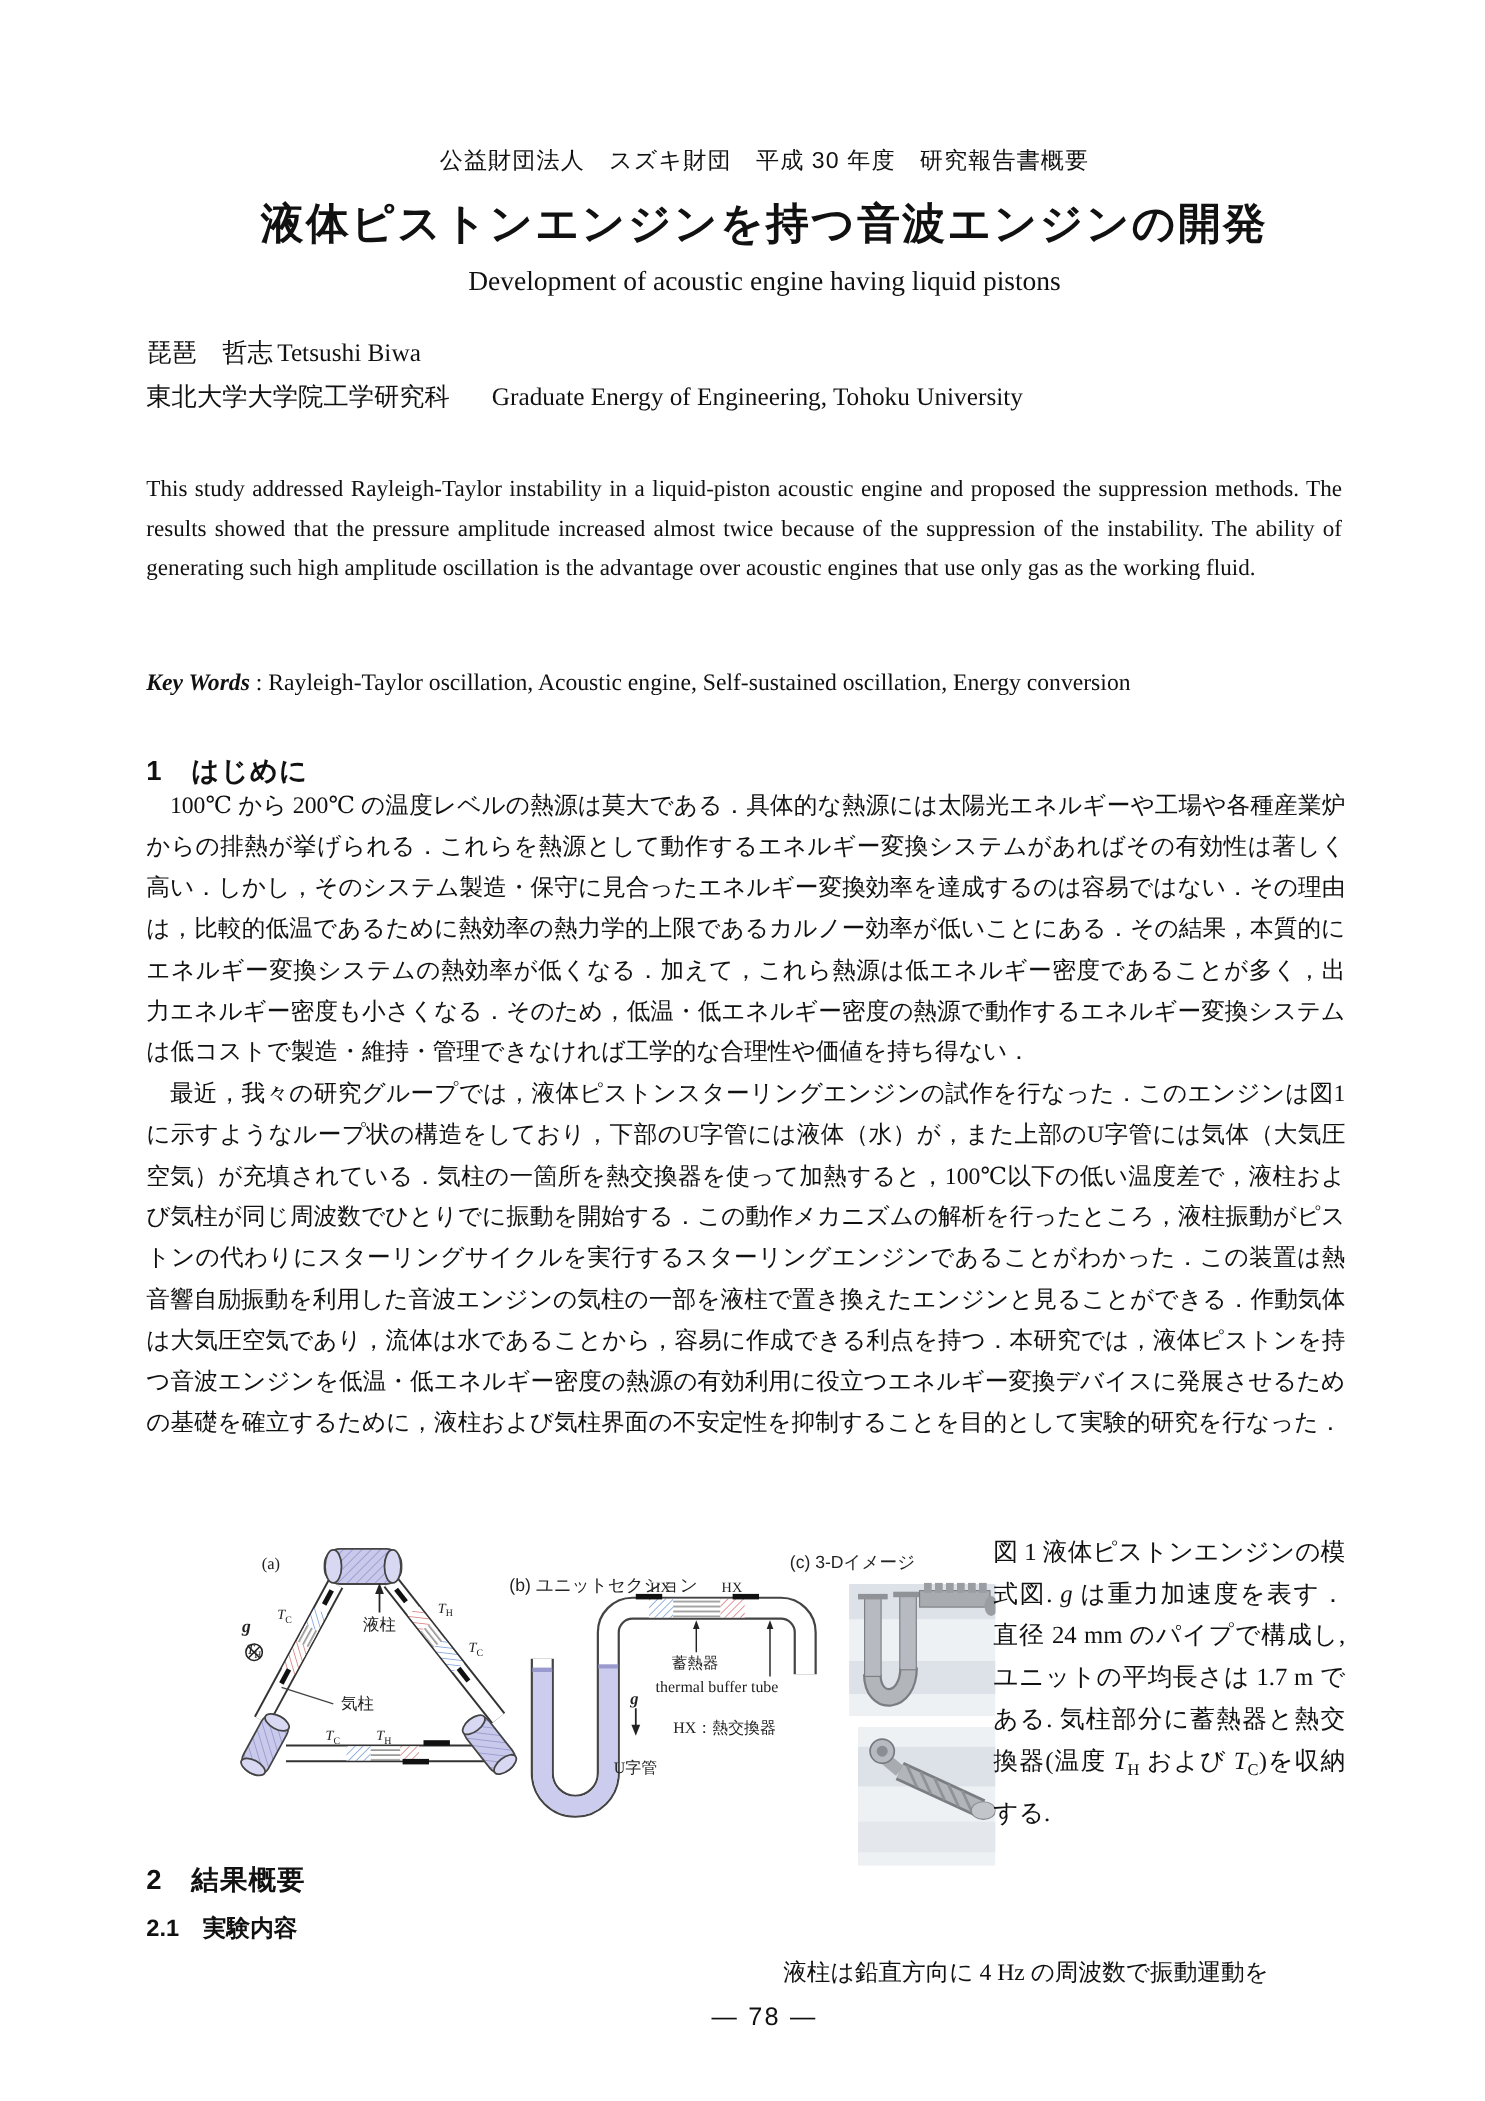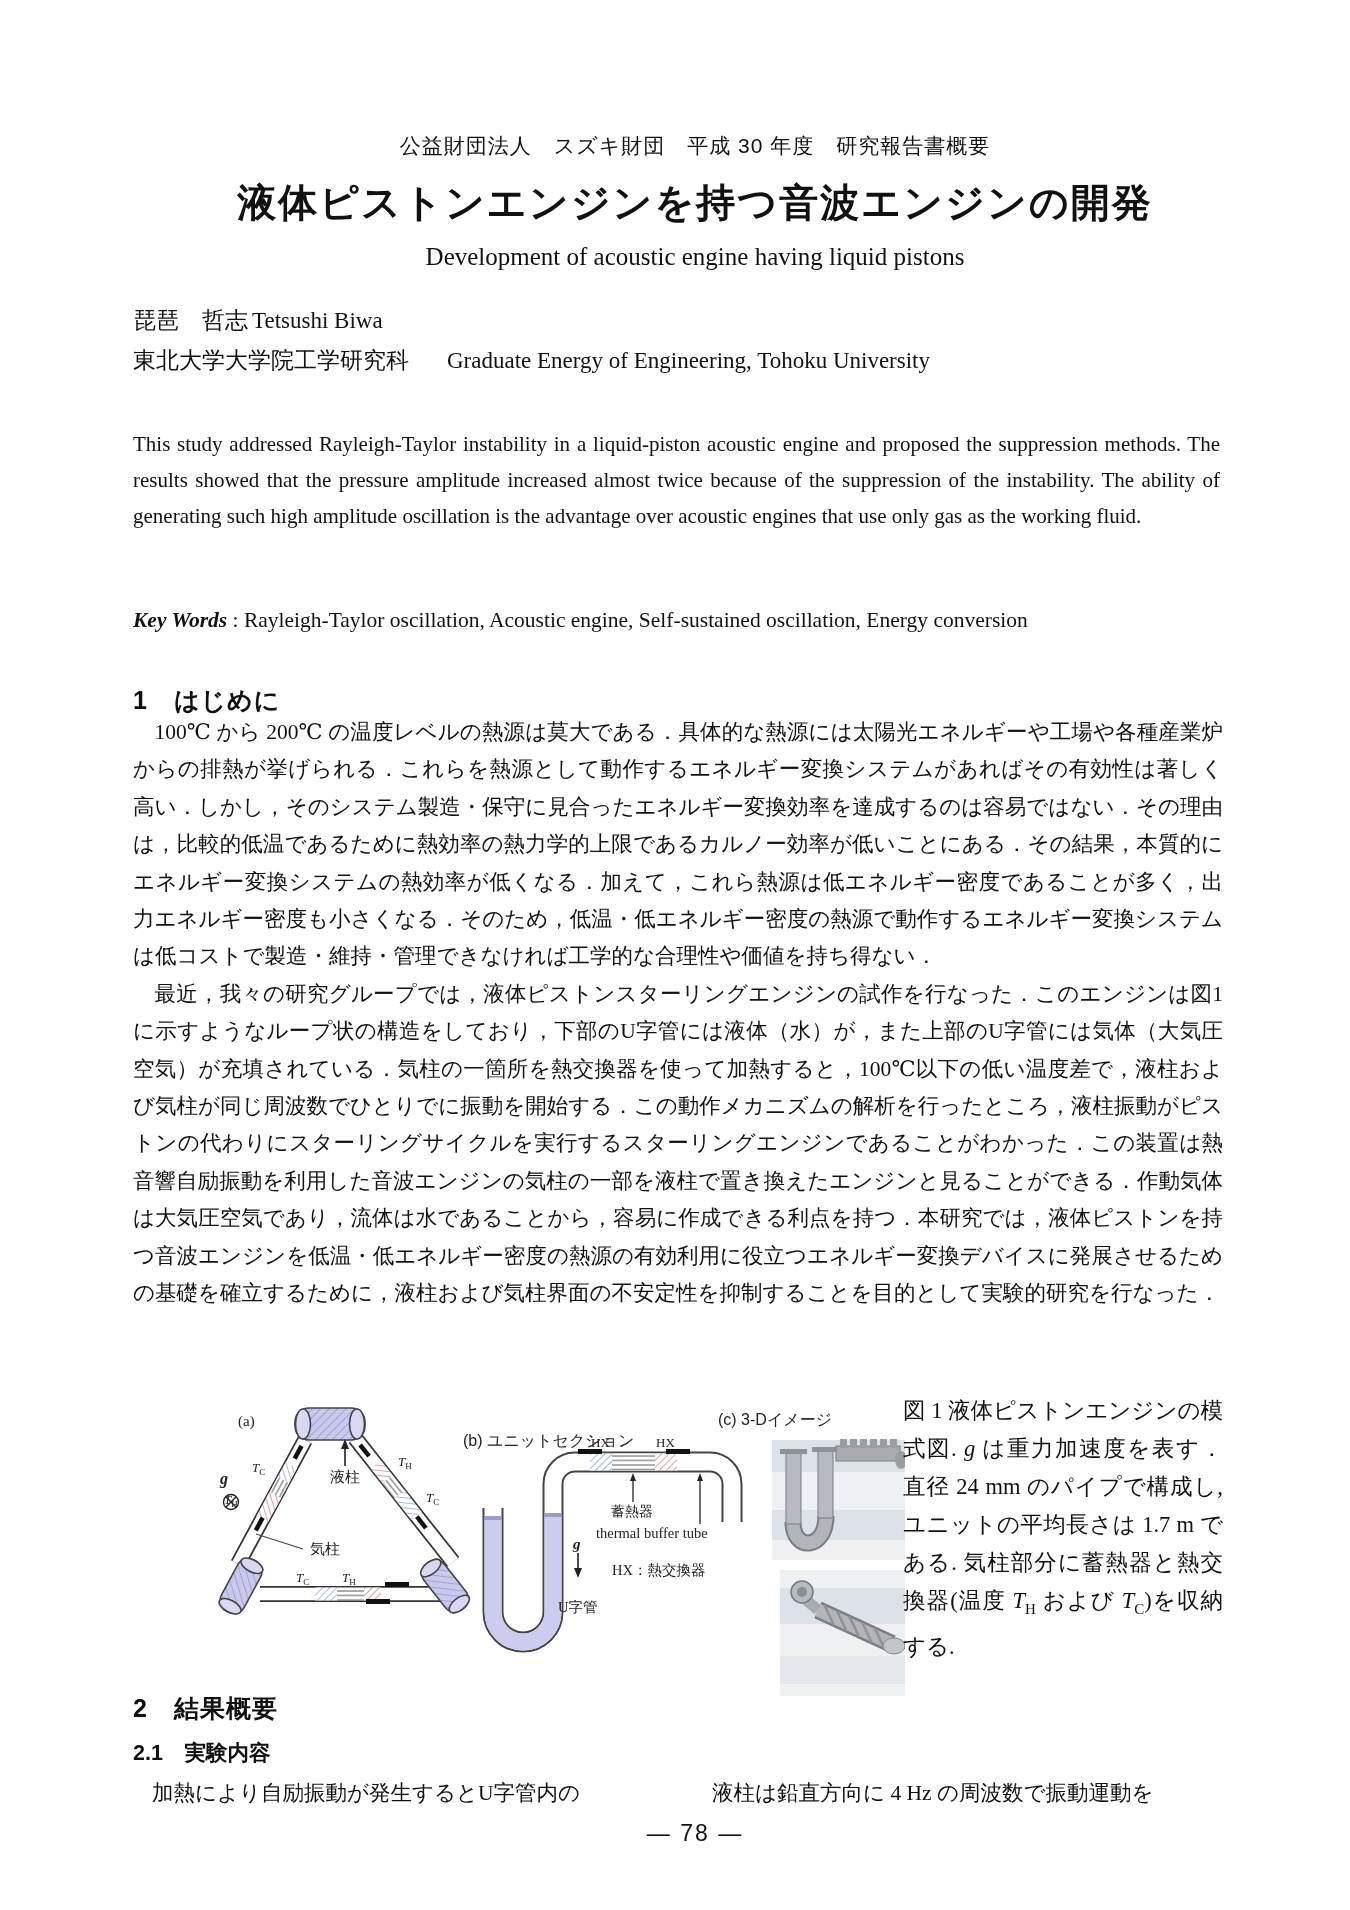--- a/index.html
+++ b/index.html
@@ -234,18 +234,17 @@
       </g>
     </g>
   </svg>
 
   <div class="abs" id="fig-caption">
     <span>図 1 液体ピストンエンジンの模式図. </span><span class="ital">g</span><span> は重力加速度を表す．直径 24 mm のパイプで構成し, ユニットの平均長さは 1.7 m である. 気柱部分に蓄熱器と熱交換器(温度 </span><span class="ital">T</span><sub>H</sub><span> および </span><span class="ital">T</span><sub>C</sub><span>)を収納する.</span>
   </div>
 
   <div class="abs gothic" id="sec2-heading">2　結果概要</div>
   <div class="abs gothic" id="sec2-sub">2.1　実験内容</div>
-  <div class="abs" id="sec2-col-left">加熱により自励振動が発生するとU字管内の</div>
   <div class="abs" id="sec2-col-right">液柱は鉛直方向に 4 Hz の周波数で振動運動を</div>
 
   <div class="abs centered" id="page-num">— 78 —</div>
 
 </div>
 
 </body></html>

